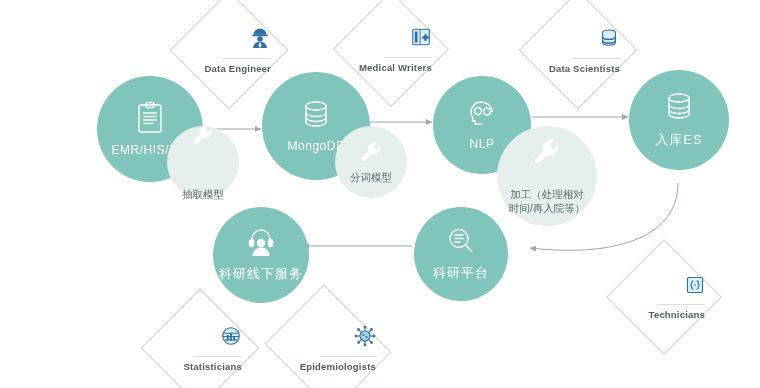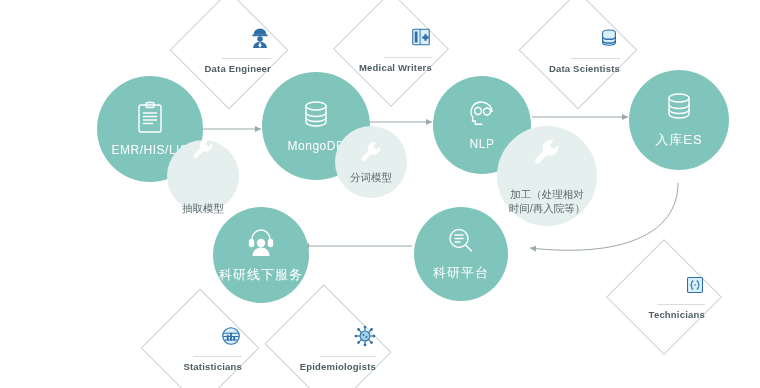--- a/index.html
+++ b/index.html
@@ -178,34 +178,34 @@
         <circle cx="13" cy="12.5" r="9"></circle>
         <line x1="19.6" y1="19" x2="26" y2="25.5"></line>
         <line x1="8.5" y1="9" x2="17.5" y2="9"></line>
         <line x1="8.5" y1="12.5" x2="17.5" y2="12.5"></line>
         <line x1="8.5" y1="16" x2="14.5" y2="16"></line>
       </svg>
     </span>
     <span class="lbl">科研平台</span>
   </div>
 
-  <div class="node cjk" style="left:213px;top:207px;width:96px;height:96px;font-family:Liberation Mono, monospace;">
+  <div class="node cjk" style="left:213px;top:207px;width:96px;height:96px;">
     <span class="ic">
       <svg width="32" height="30" viewBox="0 0 32 30" fill="none" stroke="#ffffff" stroke-width="1.4">
         <path d="M7,13 v-1 a9,9 0 0 1 18,0 v1"></path>
         <rect x="4.5" y="12.5" width="4" height="7" rx="2" fill="#ffffff"></rect>
         <rect x="23.5" y="12.5" width="4" height="7" rx="2" fill="#ffffff"></rect>
         <circle cx="16" cy="16" r="4.2" fill="#ffffff" stroke="none"></circle>
         <path d="M7.5,29 c0,-5.2 3.8,-8.4 8.5,-8.4 s8.5,3.2 8.5,8.4" fill="#ffffff" stroke="none"></path>
       </svg>
     </span>
     <span class="lbl">科研线下服务</span>
   </div>
 
-  <div class="tool" style="left:167px;top:140px;width:72px;height:72px;gap:34px;">
+  <div class="tool" style="left:167px;top:126px;width:72px;height:72px;gap:34px;">
     <span class="wr">
       <svg width="24" height="24" viewBox="0 0 24 24">
         <path d="M17.2,2.6 a6.6,6.6 0 0 0 -8.1,8.6 L2.9,17.4 a2.2,2.2 0 0 0 3.1,3.1 l6.2,-6.2 a6.6,6.6 0 0 0 8.6,-8.1 L17.3,9.7 l-3,-3 z" fill="#ffffff"></path>
       </svg>
     </span>
     <span class="tlbl">抽取模型</span>
   </div>
 
   <div class="tool" style="left:335px;top:126px;width:72px;height:72px;">
     <span class="wr">

